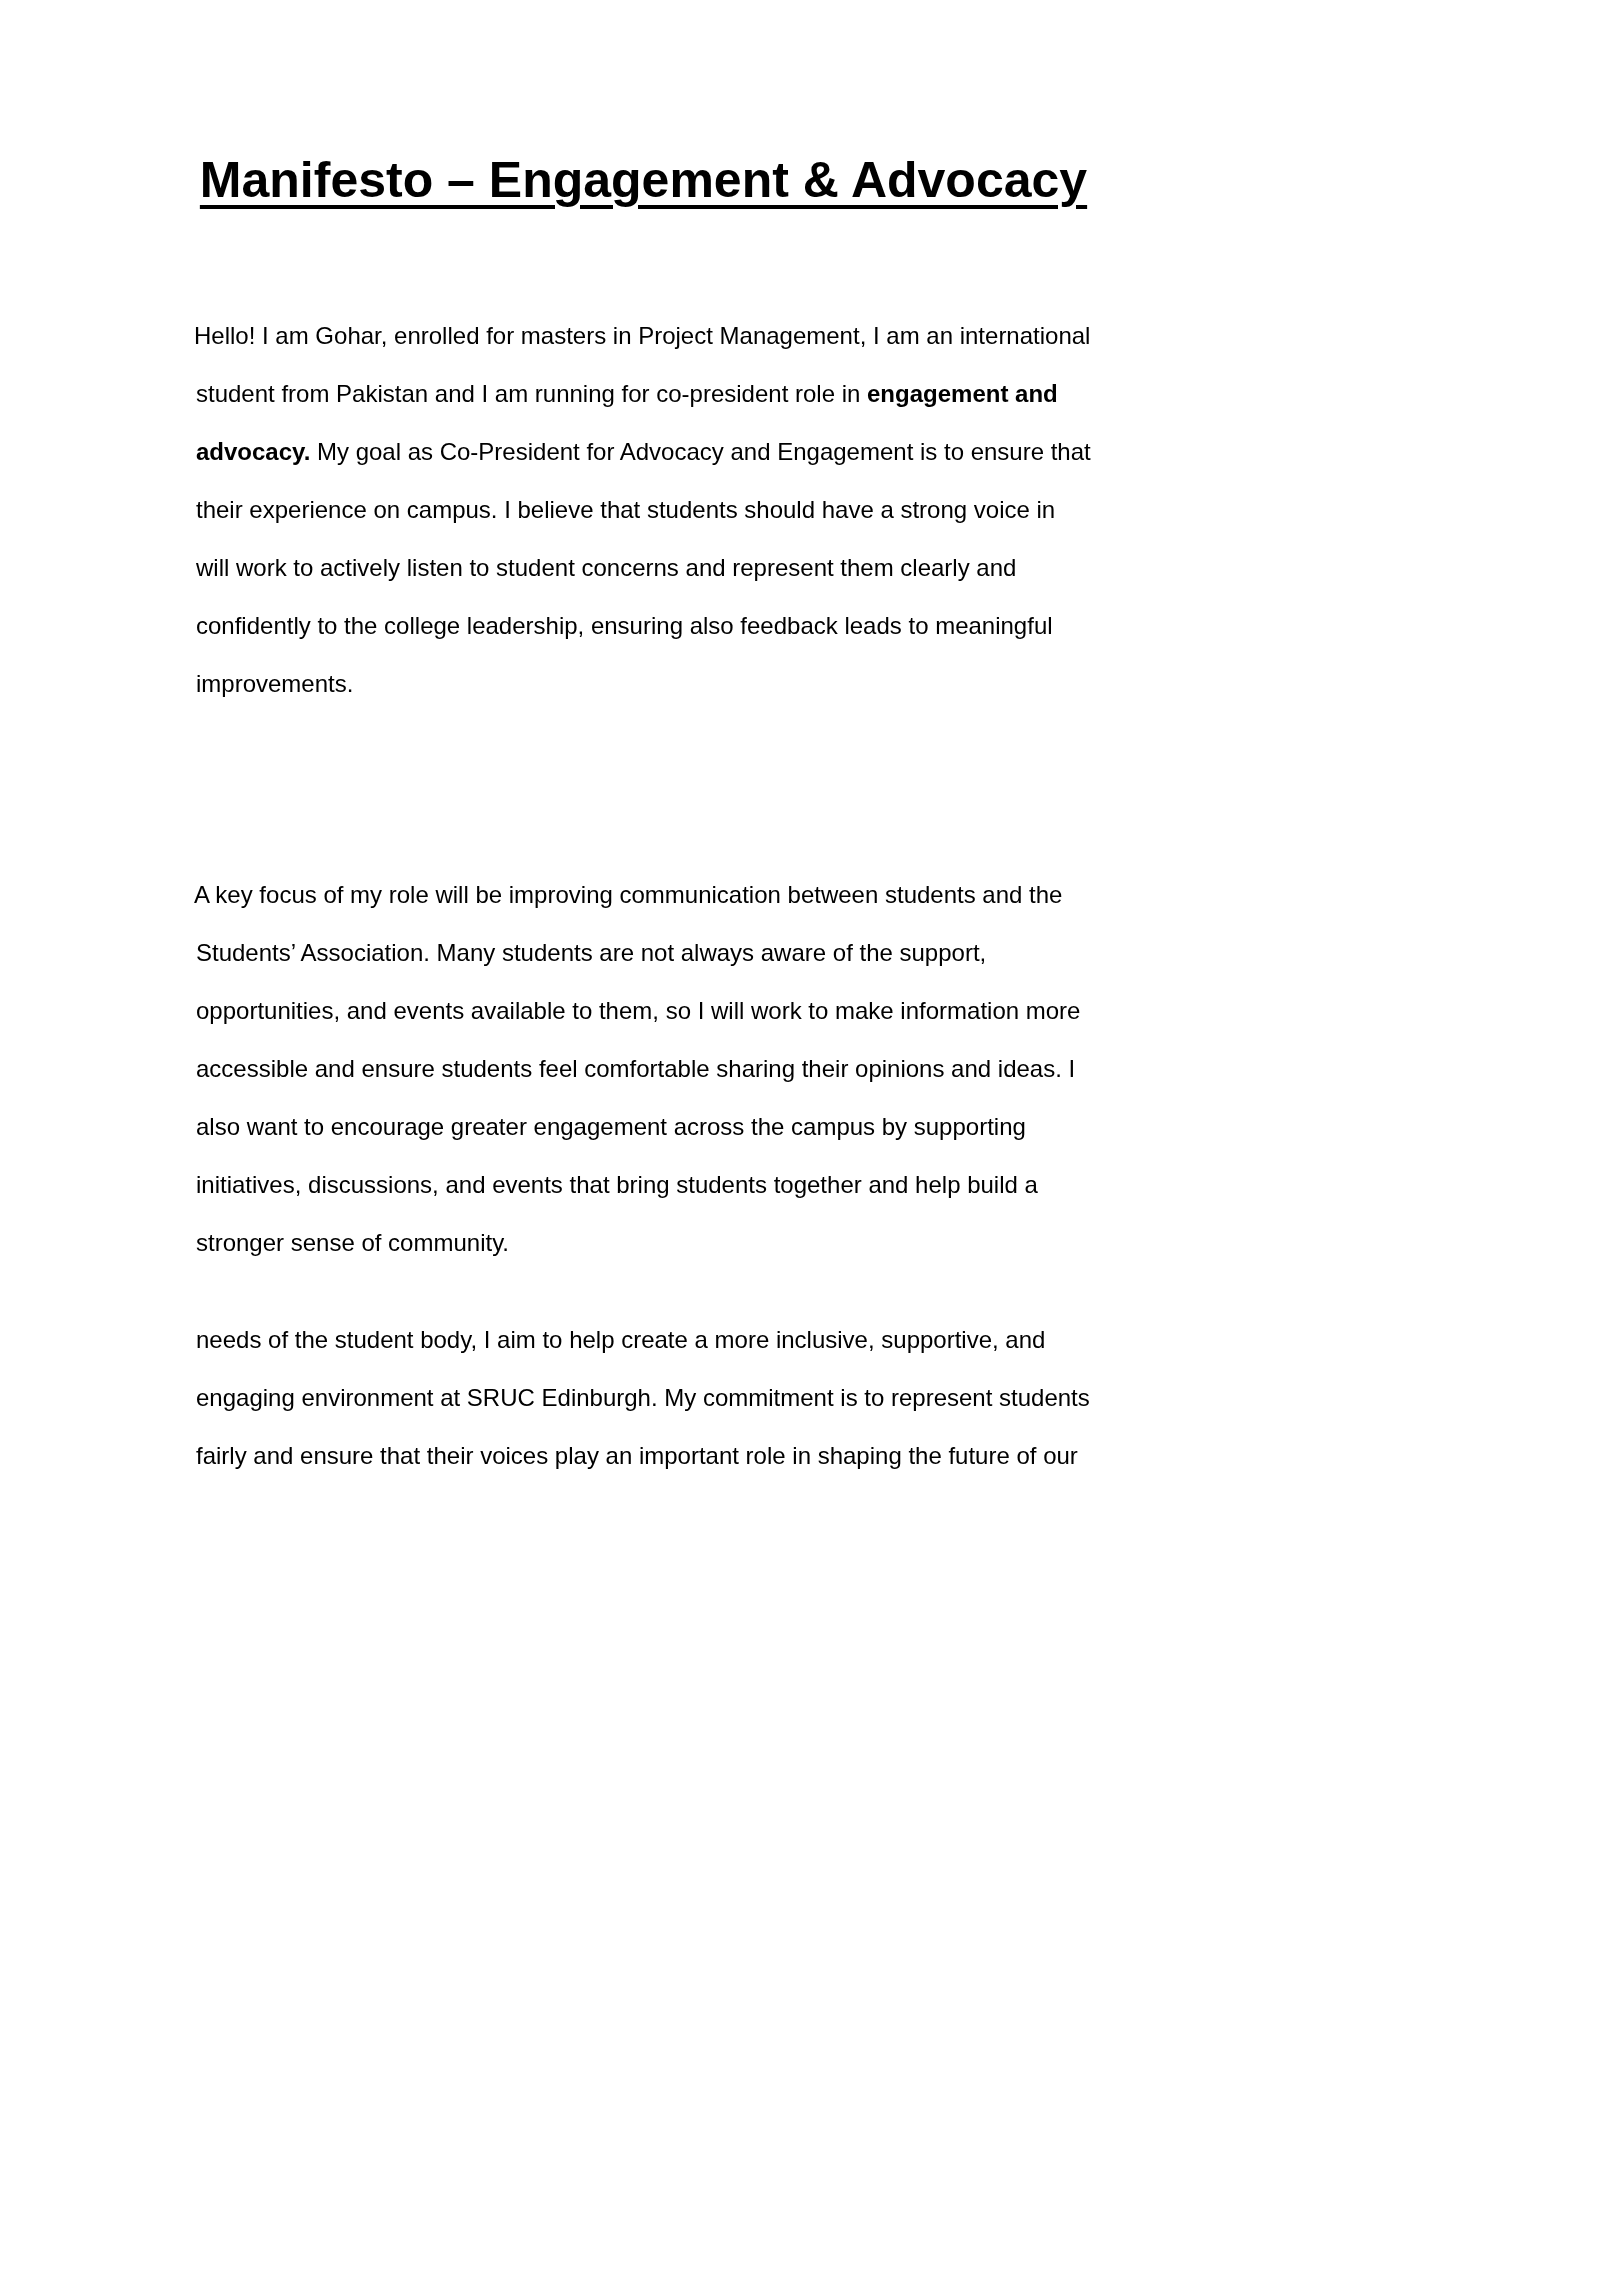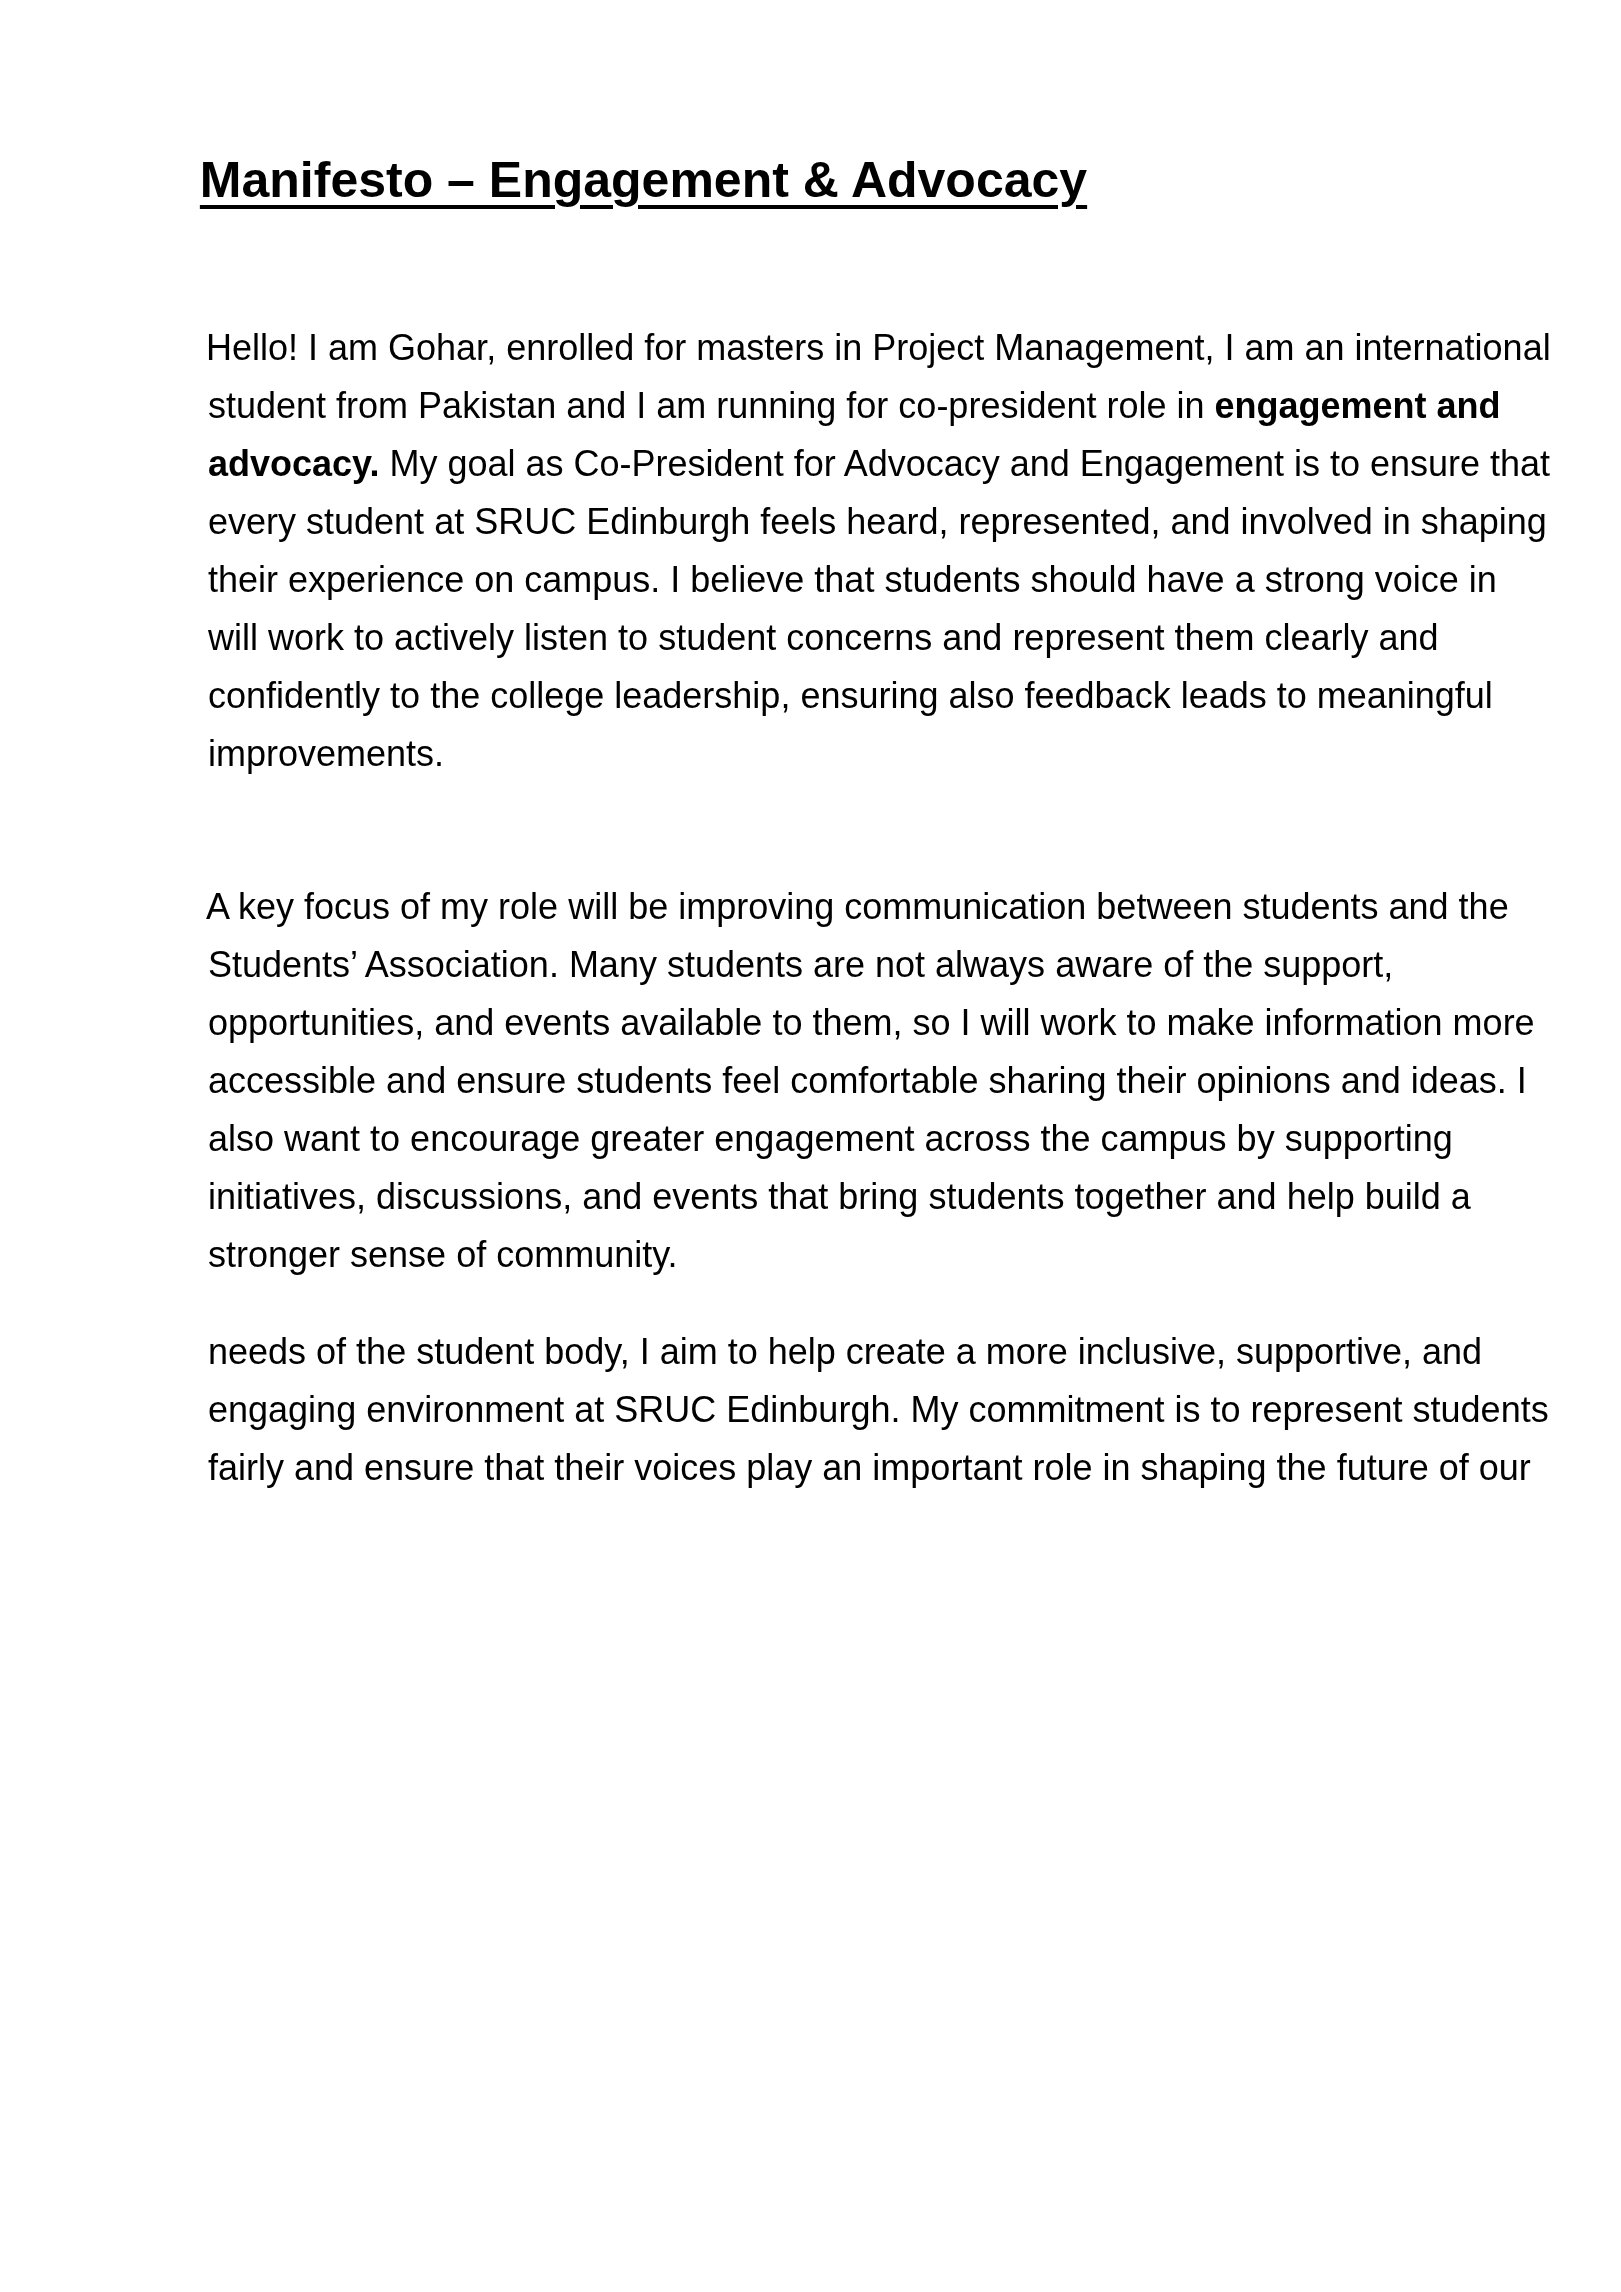--- a/index.html
+++ b/index.html
@@ -35,23 +35,23 @@
       text-decoration: underline;
       text-decoration-thickness: 3.9px;
       text-underline-offset: 7.8px;
       margin: 0;
       letter-spacing: 0px;
     }
     .body-text {
       position: absolute;
       left: 196px;
       width: 1250px;
-      font-size: 36px;
+      font-size: 24px;
       line-height: 58px;
-      margin: 12px;
+      margin: 0;
     }
     .p1 { top: 299px; }
     .p2 { top: 858px; }
     .p3 { top: 1303px; }
     .line {
       display: block;
       white-space: nowrap;
     }
     .first { margin-left: -2px; }
     b { font-weight: bold; }
@@ -60,21 +60,20 @@
 <body>
 
 <div class="page">
 
   <h1 class="title">Manifesto – Engagement &amp; Advocacy</h1>
 
   <div class="body-text p1">
     <span class="line first"><span>Hello! I am Gohar, enrolled for masters in Project Management, I am an international</span></span>
     <span class="line"><span>student from Pakistan and I am running for co-president role in </span><b>engagement and</b></span>
     <span class="line"><b>advocacy.</b><span style="white-space:pre"> My goal as Co-President for Advocacy and Engagement is to ensure that</span></span>
-    <span class="line">every student at SRUC Edinburgh feels heard, represented, and involved in shaping</span>
     <span class="line">their experience on campus. I believe that students should have a strong voice in</span>
     <span class="line">will work to actively listen to student concerns and represent them clearly and</span>
     <span class="line">confidently to the college leadership, ensuring also feedback leads to meaningful</span>
     <span class="line">improvements.</span>
   </div>
 
   <div class="body-text p2">
     <span class="line first">A key focus of my role will be improving communication between students and the</span>
     <span class="line">Students’ Association. Many students are not always aware of the support,</span>
     <span class="line">opportunities, and events available to them, so I will work to make information more</span>

